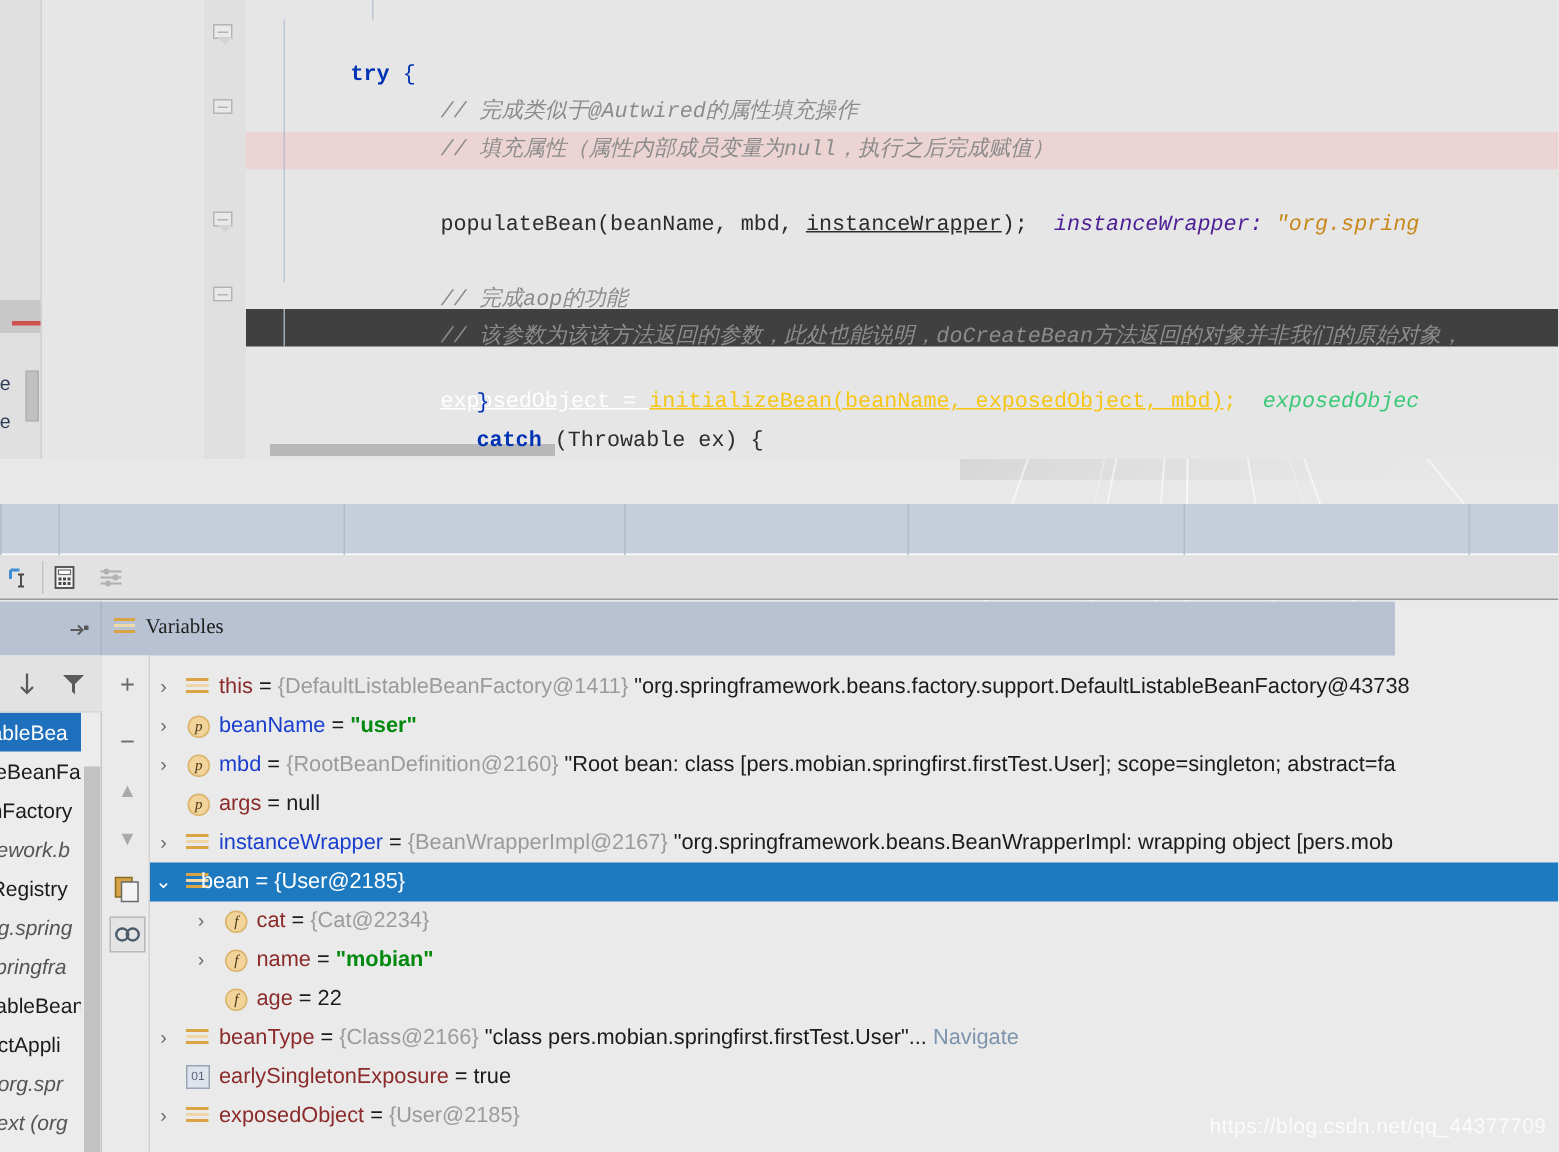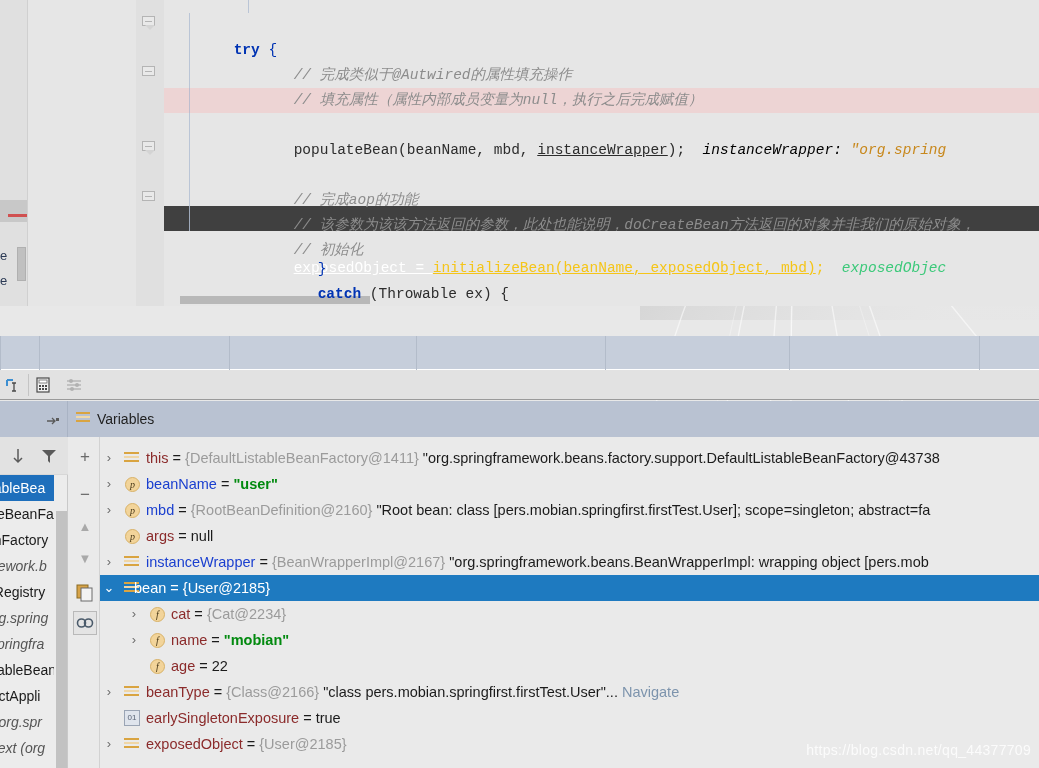--- a/index.html
+++ b/index.html
@@ -121,21 +121,21 @@
   .crow .txt { position: relative; z-index: 2; display: inline-block; padding-left: 0; }
   .rowhl-pink { background: rgba(240,205,205,0.72); }
   .rowhl-blue { background: #404040; }
   .crow.sel { color: #ffffff; }
   .indentline {
     position: absolute; top: 0; height: 25px; width: 1px;
     background: rgba(150,170,200,0.55);
   }
   .kw       { color: #0033b3; font-weight: bold; }
   .cmt      { color: #8c8c8c; font-style: italic; }
-  .hint     { color: #000000; font-style: italic; }
+  .hint     { color: #4c1d95; font-style: italic; }
   .hintstr  { color: #c8881c; font-style: italic; }
   .meth     { color: #2c2c2c; }
   .idu      { text-decoration: underline; }
   .sel-meth { color: #f5c518; text-decoration: underline; }
   .sel-txt  { color: #ffffff; }
   .sel-hint { color: #3cc97a; font-style: italic; }
   .paren-b  { color: #0033b3; }
   .paren-y  { color: #f5c518; }
 
   #editor-hscroll {
@@ -186,22 +186,23 @@
   .mb-icon { position: absolute; top: 6px; width: 18px; height: 18px; }
 
   
   #debugpanel {
     position: absolute; left: 0; top: 401px; width: 1039px; height: 367px;
     background: #eaeaea;
     overflow: hidden;
     z-index: 2;
   }
   #vars-header {
-    position: absolute; left: 0; top: 0; width: 1039px; height: 36px;
+    position: absolute; left: 0; top: 0; width: 930px; height: 36px;
     background: #b9c2d2;
+    font-family: Liberation Serif, serif;
   }
   #vars-header .hdr-left {
     position: absolute; left: 0; top: 0; width: 68px; height: 36px;
     background: #b9c2d2; border-right: 1px solid #a9b3c4;
   }
   #vars-header .vhdr-title {
     position: absolute; left: 97px; top: 0; height: 36px; line-height: 36px;
     font-size: 14px; color: #1f1f1f;
   }
   .stack-icon {
@@ -411,24 +412,20 @@
       <div class="crow" style="top:138px;">
         <span class="indentline" style="left:25px;"></span>
         <span class="txt" style="padding-left:60px;"><span class="cmt">// 完成aop的功能</span></span>
       </div>
 
       <div class="crow" style="top:163px;">
         <span class="indentline" style="left:25px;"></span>
         <span class="txt" style="padding-left:60px;"><span class="cmt">// 该参数为该该方法返回的参数，此处也能说明，doCreateBean方法返回的对象并非我们的原始对象，</span></span>
       </div>
 
-      <div class="crow" style="top:188px;">
-        <span class="indentline" style="left:25px;"></span>
-        <span class="txt" style="padding-left:60px;"><span class="cmt">// 初始化</span></span>
-      </div>
 
       <div class="crow rowhl-blue sel" style="top:206px; left:-164px; padding-left:164px;">
         <span class="indentline" style="left:189px; background:rgba(200,215,240,0.7);"></span>
         <span class="txt" style="padding-left:60px;"><span class="sel-txt idu">exposedObject = </span><span class="sel-meth">initializeBean(beanName, exposedObject, mbd)</span><span class="paren-y">;</span><span>  </span><span class="sel-hint">exposedObjec</span></span>
       </div>
 
       <div class="crow" style="top:232px;">
         <span class="txt" style="padding-left:84px;"><span class="paren-b">}</span></span>
       </div>
 

